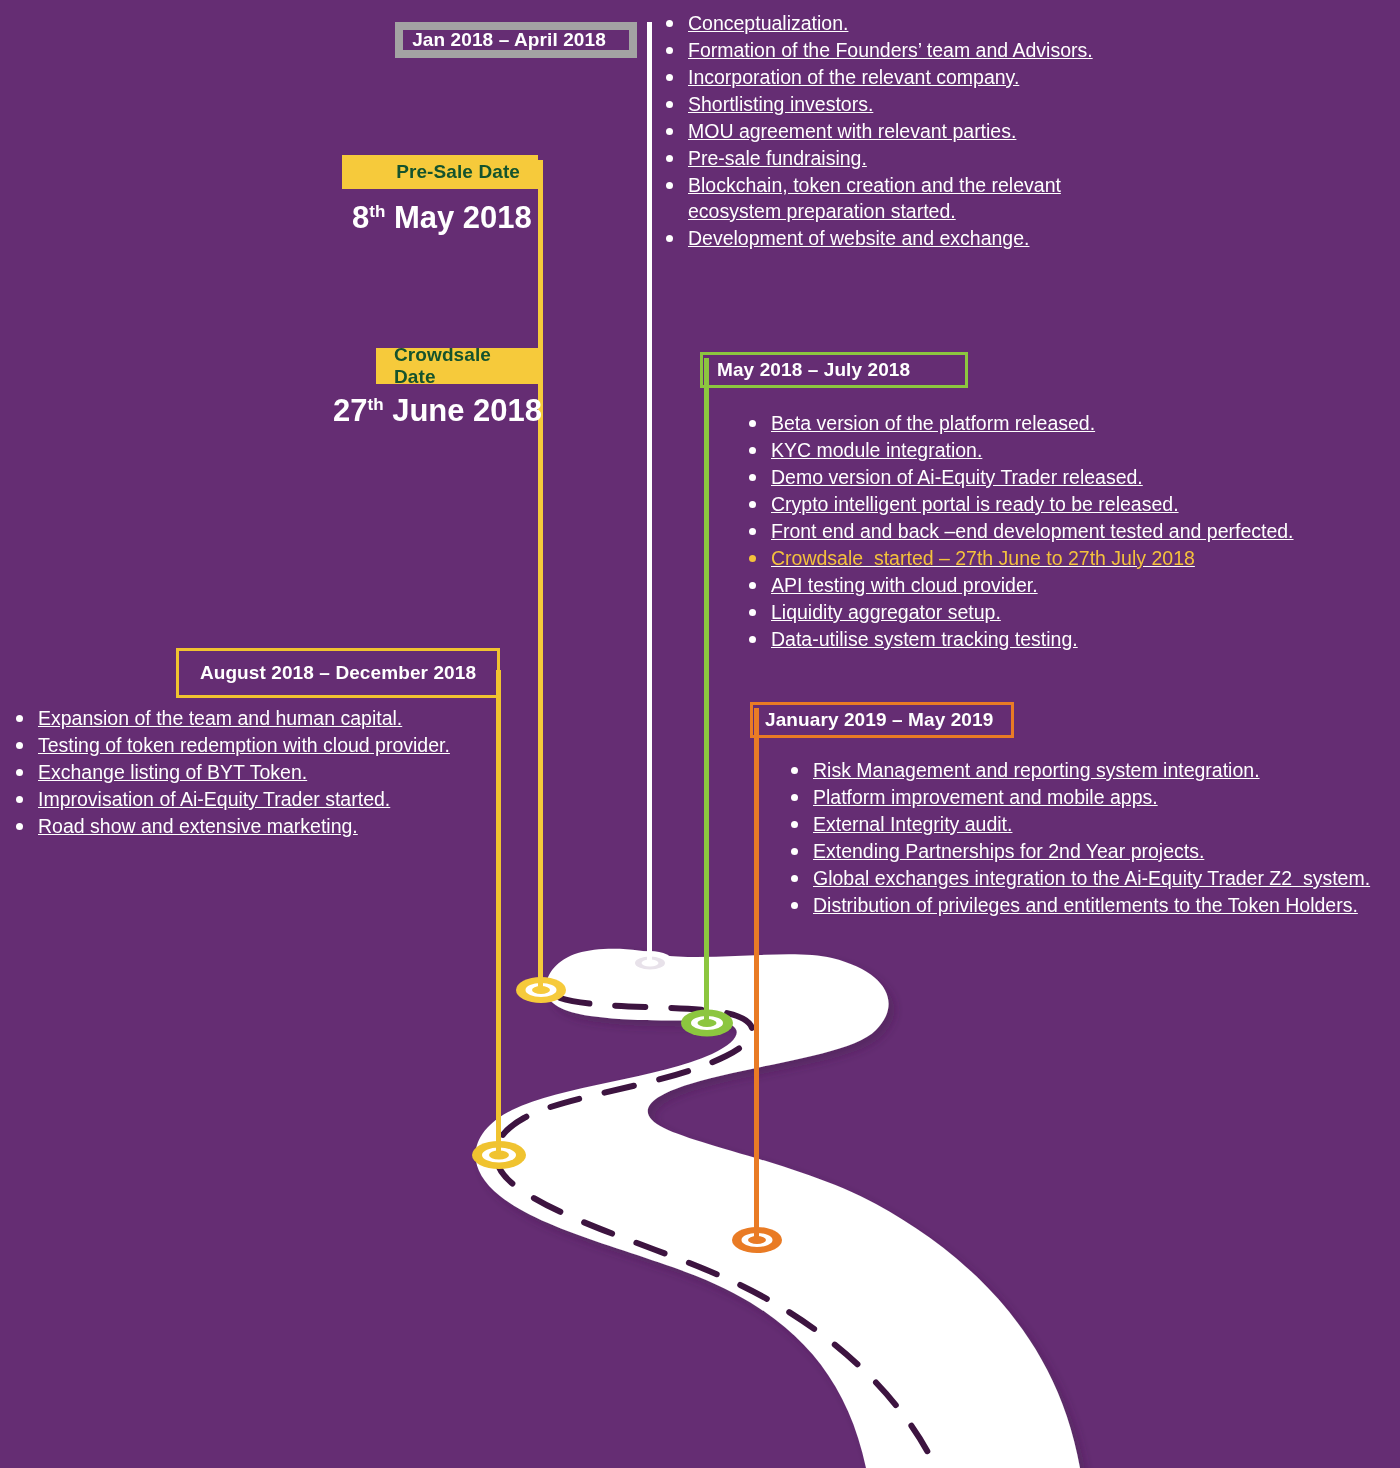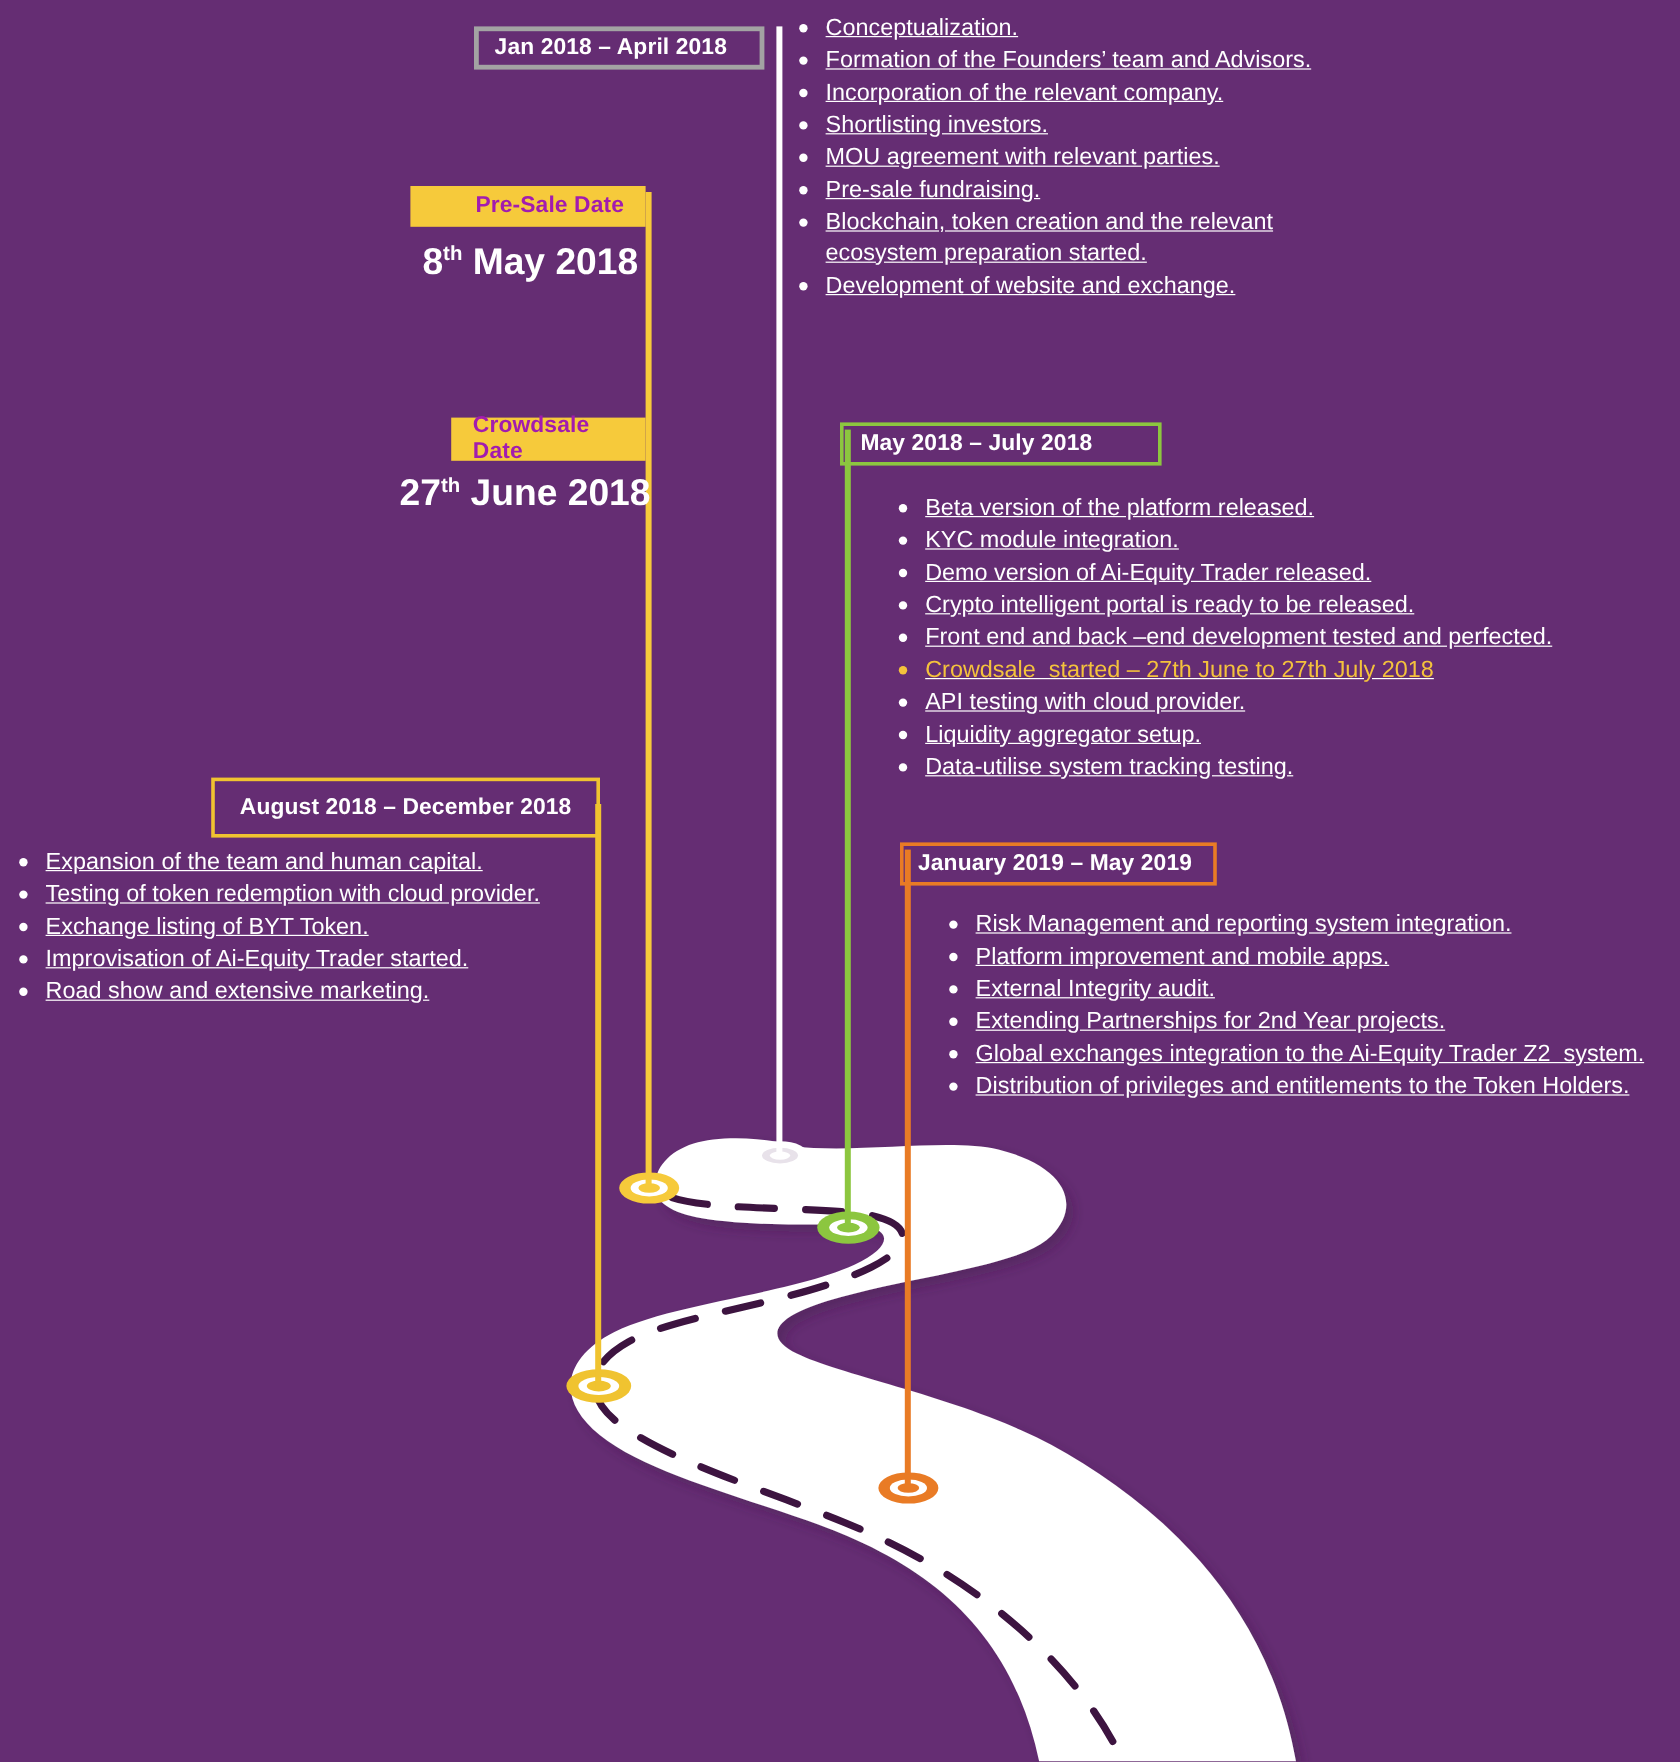--- a/index.html
+++ b/index.html
@@ -20,31 +20,31 @@
 
   
   .hdr{
     position:absolute;z-index:3;
     box-sizing:border-box;
     display:flex;align-items:center;
     font-weight:bold;
     letter-spacing:.1px;
   }
   .hdr-outline{
-    border:4px solid #a3a3a3;
+    border:8px solid #a3a3a3;
     color:#fff;
     padding:5px 14px 6px 0;
     font-size:19px;
   }
   .hdr-green{ border:3px solid #8CC63F; color:#fff; padding:5px 14px 6px 14px; font-size:19px;}
   .hdr-gold { border:3px solid #F0C330; color:#fff; padding:5px 14px 6px 14px; font-size:19px;}
   .hdr-orange{border:3px solid #E97B25; color:#fff; padding:5px 12px 6px 12px; font-size:19px;}
 
   .hdr-fill-yellow{
-    background:#F6CA3B;color:#a21caf;
+    background:#F6CA3B;color:#14532d;
     padding:7px 18px 8px 18px;font-size:19px;
     justify-content:flex-end;
   }
 
   .bigdate{
     position:absolute;z-index:3;color:#fff;
     font-size:31px;font-weight:bold;white-space:nowrap;
   }
   .bigdate sup{font-size:17px;vertical-align:super;font-weight:bold;}
 

